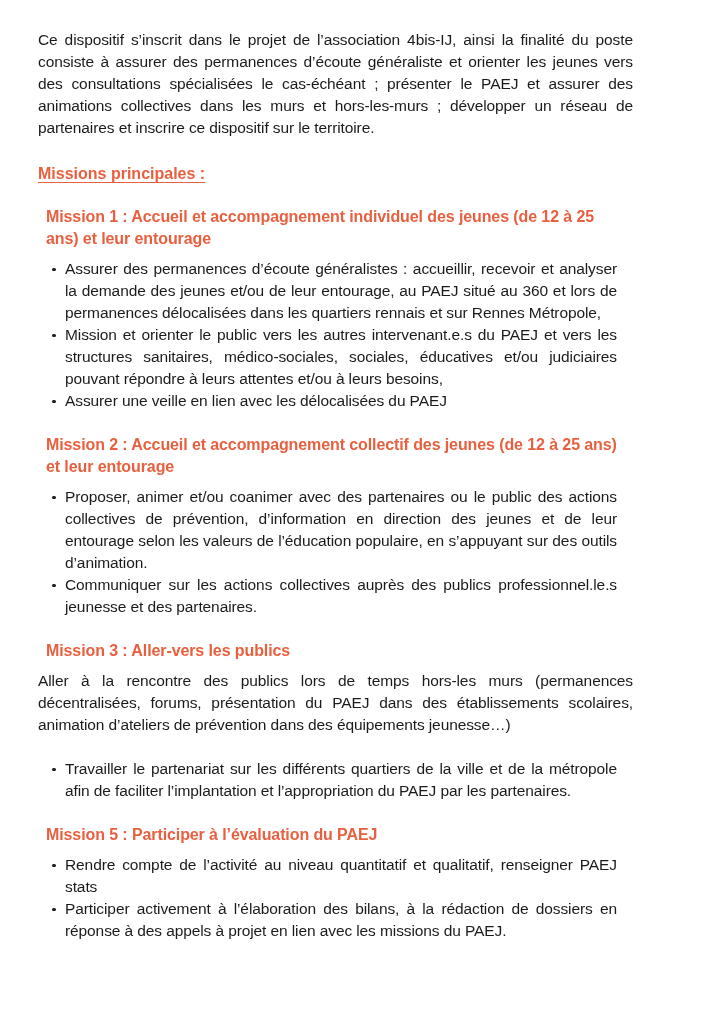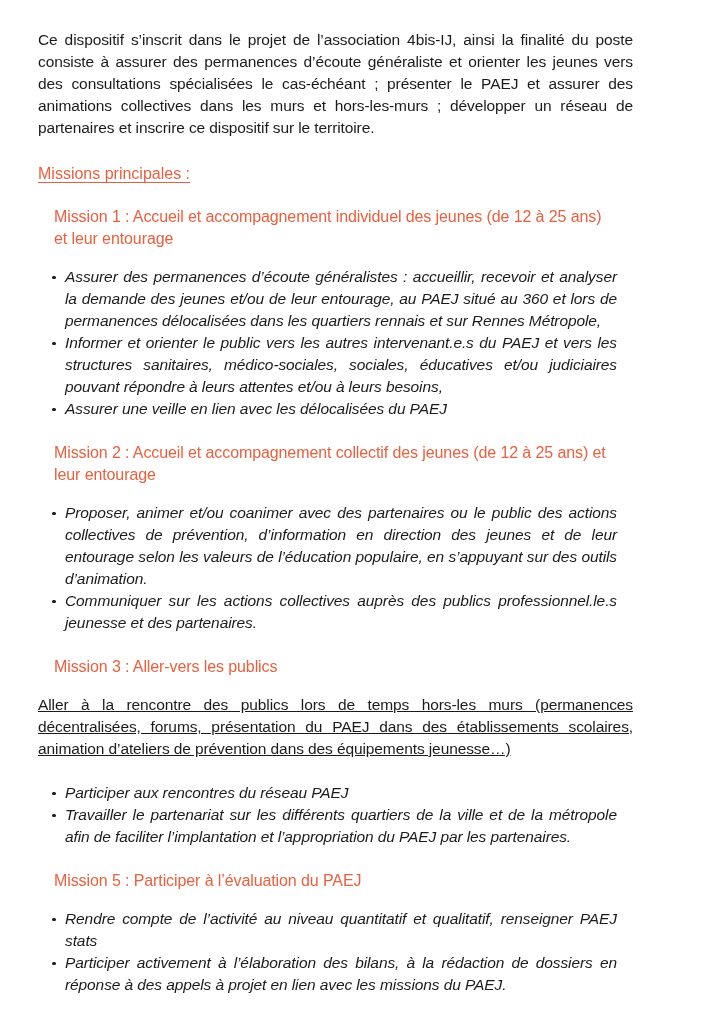--- a/index.html
+++ b/index.html
@@ -21,49 +21,47 @@
     margin: 0 0 24px 0;
     font-size: 15.5px;
     line-height: 22px;
     text-align: justify;
     letter-spacing: -0.1px;
   }
   .missions-heading {
     margin: 0 0 21px 0;
     font-size: 16px;
     line-height: 22px;
-    font-weight: normal;
+    font-weight: bold;
     color: #e8603f;
     text-decoration: underline;
     text-underline-offset: 3px;
   }
   .mission {
     margin: 0 0 22px 0;
   }
   .mission-title {
-    margin: 16px;
+    margin: 8px;
     font-size: 16px;
     line-height: 22px;
-    font-weight: normal;
+    font-weight: bold;
     color: #e8603f;
     letter-spacing: -0.1px;
   }
   .mission-paragraph {
     margin: 0;
     font-size: 15.5px;
     line-height: 22px;
     text-align: justify;
     letter-spacing: -0.1px;
-    text-decoration: underline;
   }
   ul.bullets {
     margin: 2px 16px 0 0;
     padding: 0;
     list-style: none;
-    font-style: italic;
   }
   ul.bullets li {
     position: relative;
     padding-left: 27px;
     font-size: 15.5px;
     line-height: 22px;
     text-align: justify;
     letter-spacing: -0.1px;
   }
   ul.bullets li::before {
@@ -83,41 +81,40 @@
 <div class="page">
 
   <p class="intro">Ce dispositif s’inscrit dans le projet de l’association 4bis-IJ, ainsi la finalité du poste consiste à assurer des permanences d’écoute généraliste et orienter les jeunes vers des consultations spécialisées le cas-échéant ; présenter le PAEJ et assurer des animations collectives dans les murs et hors-les-murs ; développer un réseau de partenaires et inscrire ce dispositif sur le territoire.</p>
 
   <p class="missions-heading">Missions principales :</p>
 
   <section class="mission">
     <h2 class="mission-title">Mission 1 : Accueil et accompagnement individuel des jeunes (de 12 à 25 ans) et leur entourage</h2>
     <ul class="bullets">
       <li>Assurer des permanences d’écoute généralistes : accueillir, recevoir et analyser la demande des jeunes et/ou de leur entourage, au PAEJ situé au 360 et lors de permanences délocalisées dans les quartiers rennais et sur Rennes Métropole,</li>
-      <li>Informer et orienter le public vers les autres intervenant.e.s du PAEJ et vers les structures sanitaires, médico-sociales, sociales, éducatives et/ou judiciaires pouvant répondre à leurs attentes et/ou à leurs besoins,</li>
+      <li>Mission et orienter le public vers les autres intervenant.e.s du PAEJ et vers les structures sanitaires, médico-sociales, sociales, éducatives et/ou judiciaires pouvant répondre à leurs attentes et/ou à leurs besoins,</li>
       <li>Assurer une veille en lien avec les délocalisées du PAEJ</li>
     </ul>
   </section>
 
   <section class="mission">
     <h2 class="mission-title">Mission 2 : Accueil et accompagnement collectif des jeunes (de 12 à 25 ans) et leur entourage</h2>
     <ul class="bullets">
       <li>Proposer, animer et/ou coanimer avec des partenaires ou le public des actions collectives de prévention, d’information en direction des jeunes et de leur entourage selon les valeurs de l’éducation populaire, en s’appuyant sur des outils d’animation.</li>
       <li>Communiquer sur les actions collectives auprès des publics professionnel.le.s jeunesse et des partenaires.</li>
     </ul>
   </section>
 
   <section class="mission">
     <h2 class="mission-title">Mission 3 : Aller-vers les publics</h2>
     <p class="mission-paragraph">Aller à la rencontre des publics lors de temps hors-les murs (permanences décentralisées, forums, présentation du PAEJ dans des établissements scolaires, animation d’ateliers de prévention dans des équipements jeunesse…)</p>
   </section>
 
   <section class="mission">
     <ul class="bullets">
-      <li>Participer aux rencontres du réseau PAEJ</li>
       <li>Travailler le partenariat sur les différents quartiers de la ville et de la métropole afin de faciliter l’implantation et l’appropriation du PAEJ par les partenaires.</li>
     </ul>
   </section>
 
   <section class="mission">
     <h2 class="mission-title">Mission 5 : Participer à l’évaluation du PAEJ</h2>
     <ul class="bullets">
       <li>Rendre compte de l’activité au niveau quantitatif et qualitatif, renseigner PAEJ stats</li>
       <li>Participer activement à l’élaboration des bilans, à la rédaction de dossiers en réponse à des appels à projet en lien avec les missions du PAEJ.</li>
     </ul>

